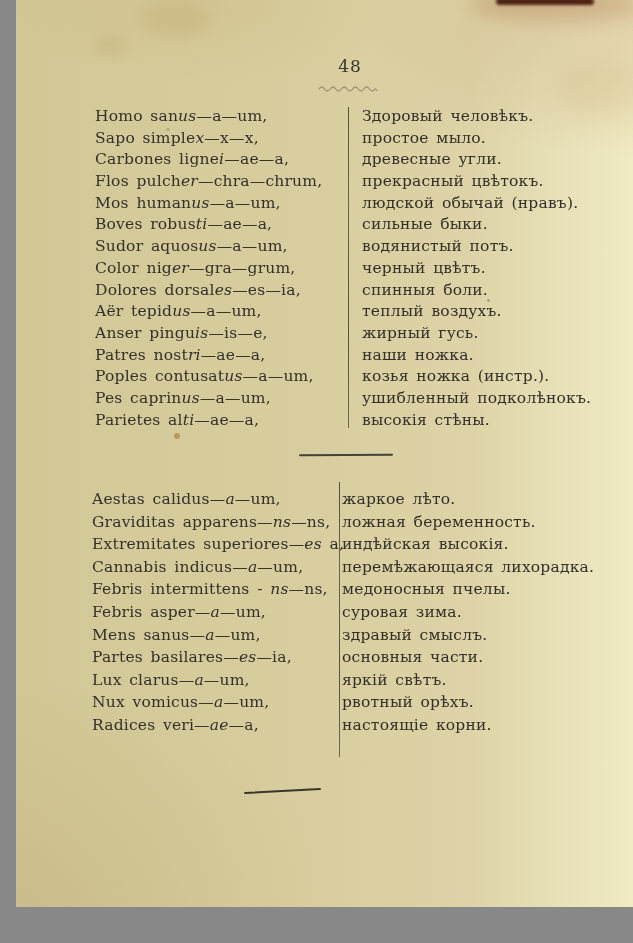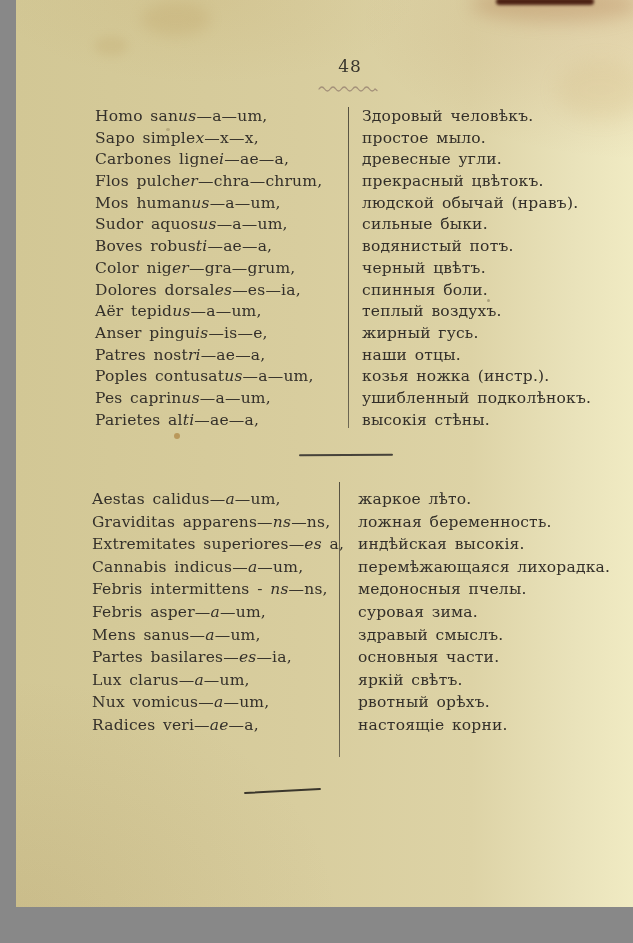--- a/index.html
+++ b/index.html
@@ -63,22 +63,22 @@
   <svg class="squig" width="64" height="10" viewBox="0 0 64 10">
     <path d="M1,5 q2.8,-4 5.6,0 t5.6,0 t5.6,0 t5.6,0 t5.6,0 t5.6,0 t5.6,0 t5.6,0 t5.6,0 t5.6,0 l2,1.6" fill="none" stroke="#a4917a" stroke-width="1.3" stroke-linecap="round"></path>
   </svg>
 
   <div class="col s0 latin-col" style="left:79px;top:106px;">
       <span class="row"><span>Homo san</span><span class="it">us</span><span>—a—um,</span></span>
       <span class="row"><span>Sapo simple</span><span class="it">x</span><span>—x—x,</span></span>
       <span class="row"><span>Carbones ligne</span><span class="it">i</span><span>—ae—a,</span></span>
       <span class="row"><span>Flos pulch</span><span class="it">er</span><span>—chra—chrum,</span></span>
       <span class="row"><span>Mos human</span><span class="it">us</span><span>—a—um,</span></span>
+      <span class="row"><span>Boves robus</span><span class="it">ti</span><span>—ae—a,</span></span>
       <span class="row"><span>Sudor aquos</span><span class="it">us</span><span>—a—um,</span></span>
-      <span class="row"><span>Boves robus</span><span class="it">ti</span><span>—ae—a,</span></span>
       <span class="row"><span>Color nig</span><span class="it">er</span><span>—gra—grum,</span></span>
       <span class="row"><span>Dolores dorsal</span><span class="it">es</span><span>—es—ia,</span></span>
       <span class="row"><span>Aër tepid</span><span class="it">us</span><span>—a—um,</span></span>
       <span class="row"><span>Anser pingu</span><span class="it">is</span><span>—is—e,</span></span>
       <span class="row"><span>Patres nost</span><span class="it">ri</span><span>—ae—a,</span></span>
       <span class="row"><span>Poples contusat</span><span class="it">us</span><span>—a—um,</span></span>
       <span class="row"><span>Pes caprin</span><span class="it">us</span><span>—a—um,</span></span>
       <span class="row"><span>Parietes al</span><span class="it">ti</span><span>—ae—a,</span></span>
     </div>
   <div class="vdiv d1"></div>
@@ -87,21 +87,21 @@
       <span class="row">простое мыло.</span>
       <span class="row">древесные угли.</span>
       <span class="row">прекрасный цвѣтокъ.</span>
       <span class="row">людской обычай (нравъ).</span>
       <span class="row">сильные быки.</span>
       <span class="row">водянистый потъ.</span>
       <span class="row">черный цвѣтъ.</span>
       <span class="row">спинныя боли.</span>
       <span class="row">теплый воздухъ.</span>
       <span class="row">жирный гусь.</span>
-      <span class="row">наши отцы.</span>
+      <span class="row">наши ножка.</span>
       <span class="row">козья ножка (инстр.).</span>
       <span class="row">ушибленный подколѣнокъ.</span>
       <span class="row">высокія стѣны.</span>
     </div>
 
   <div class="rule mid"></div>
 
   <div class="col s1 latin-col" style="left:76px;top:488px;">
       <span class="row"><span>Aestas calidus—</span><span class="it">a</span><span>—um,</span></span>
       <span class="row"><span>Graviditas apparens—</span><span class="it">ns</span><span>—ns,</span></span>
@@ -109,21 +109,21 @@
       <span class="row"><span>Cannabis indicus—</span><span class="it">a</span><span>—um,</span></span>
       <span class="row"><span>Febris intermittens - </span><span class="it">ns</span><span>—ns,</span></span>
       <span class="row"><span>Febris asper—</span><span class="it">a</span><span>—um,</span></span>
       <span class="row"><span>Mens sanus—</span><span class="it">a</span><span>—um,</span></span>
       <span class="row"><span>Partes basilares—</span><span class="it">es</span><span>—ia,</span></span>
       <span class="row"><span>Lux clarus—</span><span class="it">a</span><span>—um,</span></span>
       <span class="row"><span>Nux vomicus—</span><span class="it">a</span><span>—um,</span></span>
       <span class="row"><span>Radices veri—</span><span class="it">ae</span><span>—a,</span></span>
     </div>
   <div class="vdiv d2"></div>
-  <div class="col s1 russian-col" style="left:342px;top:488px;">
+  <div class="col s1 russian-col" style="left:326px;top:488px;">
       <span class="row">жаркое лѣто.</span>
       <span class="row">ложная беременность.</span>
       <span class="row">индѣйская высокія.</span>
       <span class="row">перемѣжающаяся лихорадка.</span>
       <span class="row">медоносныя пчелы.</span>
       <span class="row">суровая зима.</span>
       <span class="row">здравый смыслъ.</span>
       <span class="row">основныя части.</span>
       <span class="row">яркій свѣтъ.</span>
       <span class="row">рвотный орѣхъ.</span>

